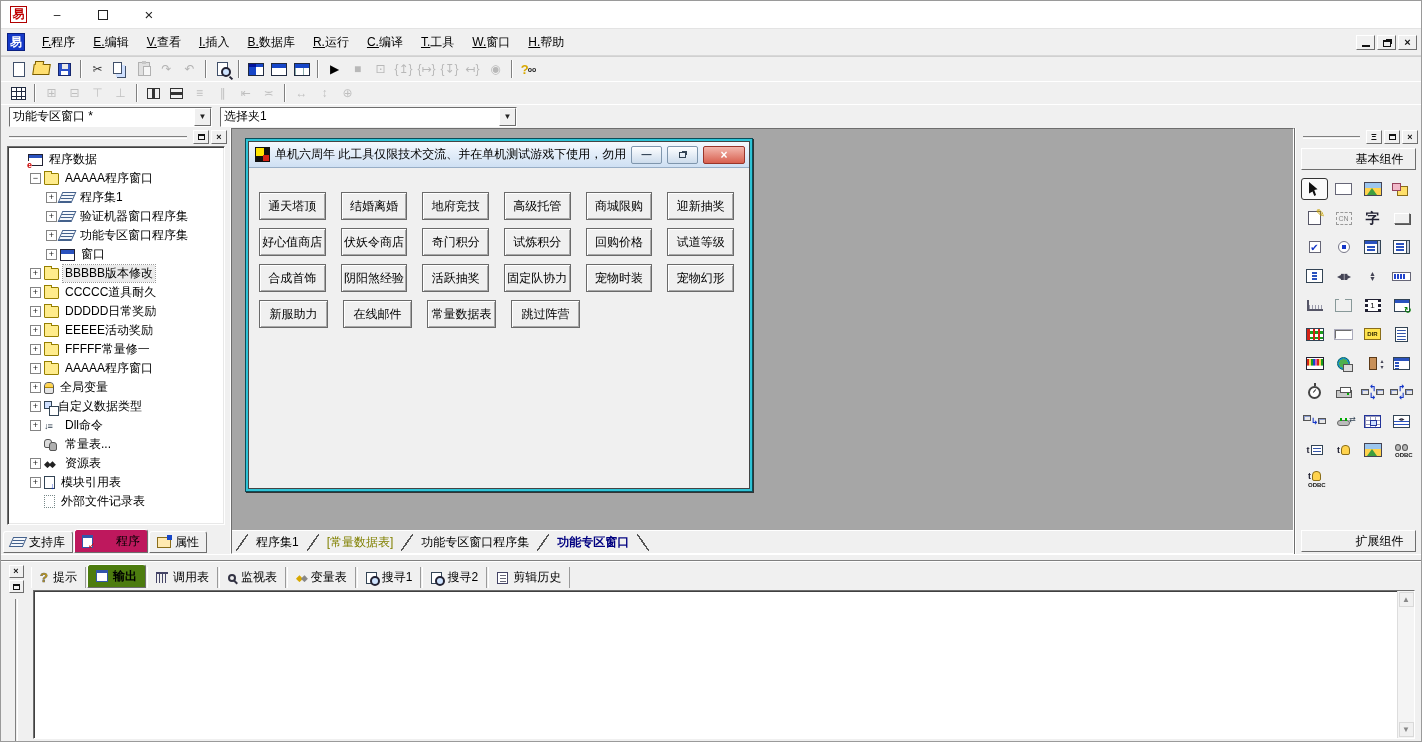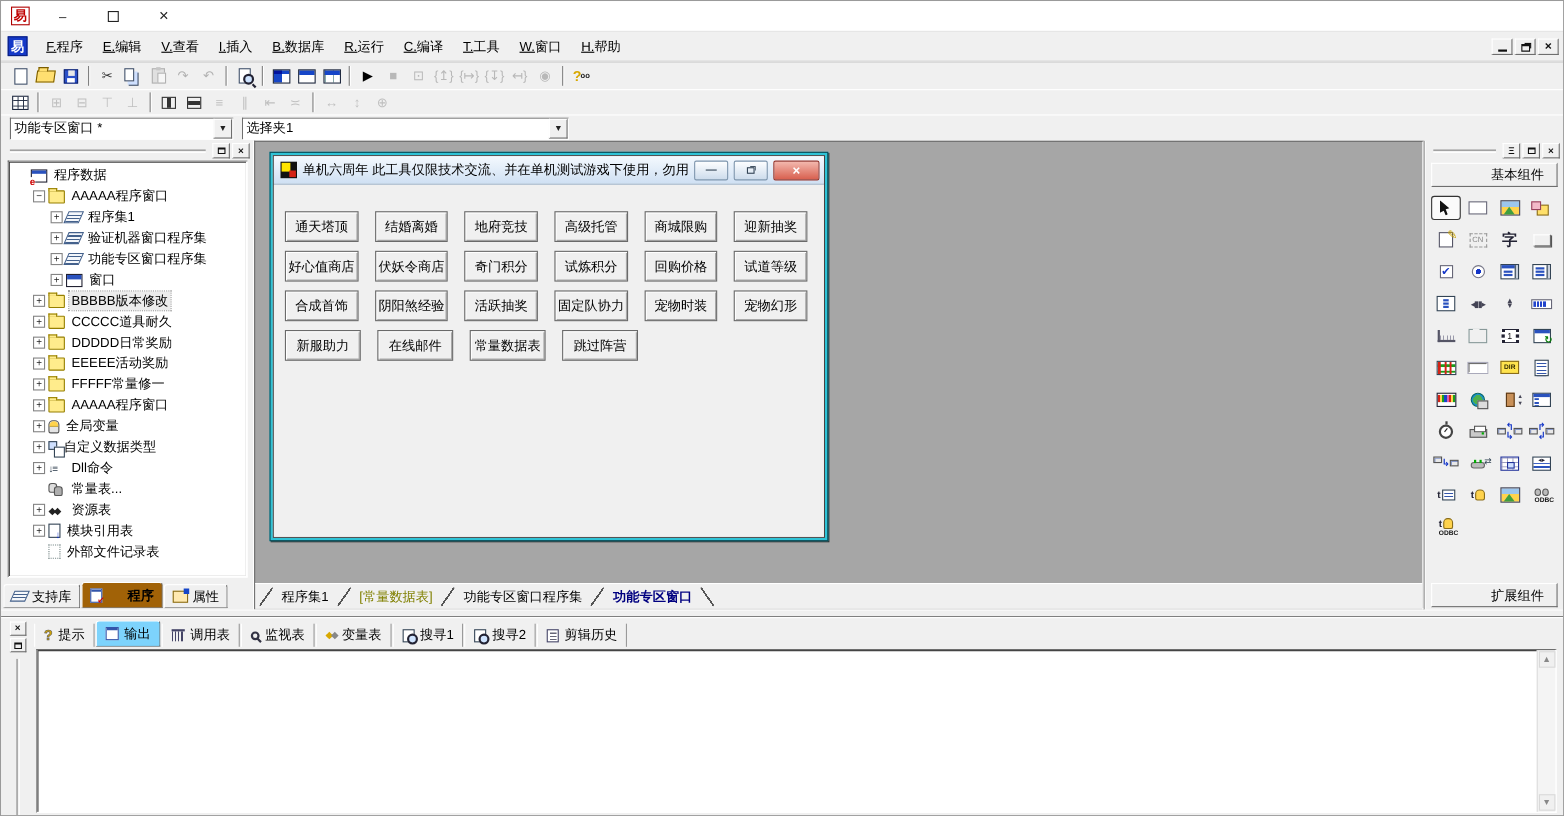--- a/index.html
+++ b/index.html
@@ -97,21 +97,21 @@
   .ti-dll { font-size:9px; line-height:12px; color:#234; font-weight:bold; letter-spacing:-1px; }
   .ti-constants .cyl { position:absolute; width:8px; height:9px; border:1px solid #555; border-radius:3px 3px 2px 2px; background:#dcdcdc; }
   .ti-constants .cyl.b { left:5px; top:3px; background:#aeaeae; }
   .ti-resources { font-size:9px; line-height:12px; color:#222; letter-spacing:-2px; }
   .ti-modules { width:11px; height:13px; background:#fff; border:1px solid #345; }
   .ti-modules::after { content:"\2193"; position:absolute; right:-1px; bottom:-2px; color:#1133cc; font-size:9px; font-weight:bold; line-height:8px; }
   .ti-extfile { width:11px; height:13px; background:#fff; border:1px dotted #788; }
 
   #lefttabs { height:27px; display:flex; align-items:flex-end; padding:0 2px 1px 2px; gap:1px; }
   .ltab { display:flex; align-items:center; gap:4px; padding:3px 7px; border:1px solid; border-color:#fff #6e6e6e #6e6e6e #fff; border-top-left-radius:3px; border-top-right-radius:3px; background:#f0f0f0; height:22px; }
-  .ltab.active { height:24px; font-weight:bold; background:#a16207;gap:23px; }
+  .ltab.active { height:24px; font-weight:normal; background:#be185d;gap:23px; }
   .lt { display:inline-block; position:relative; }
   .lt-stack { width:14px; height:10px; background:repeating-linear-gradient(180deg,#f4f7fb 0 2px,#44618c 2px 3px); transform:skewX(-24deg); border:1px solid #44618c; }
   .lt-program { width:11px; height:13px; background:#fff; border:1px solid #3355aa; box-shadow:inset 0 2px 0 #3355aa; }
   .lt-program::after { content:"\2199"; position:absolute; right:-3px; bottom:-3px; color:#c00; font-size:8px; }
   .lt-property { width:14px; height:11px; background:#ffe9b0; border:1px solid #8a6d1a; }
   .lt-property::after { content:""; position:absolute; right:-2px; top:-3px; width:5px; height:5px; background:#1646c8; }
 
   
   #center { flex:1; position:relative; background:#a6a6a6; border:1px solid; border-color:#6e6e6e #fff #fff #6e6e6e; display:flex; flex-direction:column; }
   #mdi { flex:1; position:relative; overflow:hidden; }
@@ -212,21 +212,21 @@
   #splitter { height:7px; background:#f0f0f0; border-top:1px solid #fff; border-bottom:1px solid #808080; }
 
   
   #bottompanel { height:182px; display:flex; background:#f0f0f0; border-top:1px solid #fff; }
   #bstrip { width:30px; display:flex; flex-direction:column; align-items:center; padding-top:3px; }
   #bstrip .dbtn { margin:0 0 2px 0; width:15px; height:13px; }
   #bstrip .vgrip { flex:1; width:3px; border-left:1px solid #808080; border-right:1px solid #fff; margin-top:4px; }
   #bmain { flex:1; display:flex; flex-direction:column; padding-right:6px; }
   #btabs { height:26px; display:flex; align-items:flex-end; gap:1px; padding-top:2px; }
   .btab { display:flex; align-items:center; gap:5px; padding:3px 8px; height:21px; border-right:1px solid #9a9a9a; border-left:1px solid #fff; white-space:nowrap; }
-  .btab.active { border:1px solid; border-color:#fff #6e6e6e #6e6e6e #fff; border-top-left-radius:3px; border-top-right-radius:3px; background:#7dd3fc; height:24px; font-weight:normal; }
+  .btab.active { border:1px solid; border-color:#fff #6e6e6e #6e6e6e #fff; border-top-left-radius:3px; border-top-right-radius:3px; background:#4d7c0f; height:24px; font-weight:bold; }
   .bi { display:inline-block; position:relative; }
   .bi-hint { color:#d8a800; font-weight:bold; font-size:13px; -webkit-text-stroke:.5px #555; }
   .bi-output { width:12px; height:12px; background:#fff; border:1px solid #3355aa; box-shadow:inset 0 2px 0 #3355aa; }
   .bi-calls { width:12px; height:11px; border-top:2px solid #446; background:repeating-linear-gradient(90deg,#446 0 1px,transparent 1px 3px); }
   .bi-mag { width:8px; height:8px; border:2px solid #334; border-radius:50%; }
   .bi-mag::after { content:""; position:absolute; right:-4px; bottom:-3px; width:5px; height:2px; background:#334; transform:rotate(45deg); }
   .bi-vars { font-size:9px; letter-spacing:-2px; }
   .bi-vars .d1 { color:#d8a800; } .bi-vars .d2 { color:#888; }
   .bi-searchdoc { width:11px; height:12px; background:#fff; border:1px solid #345; }
   .bi-searchdoc::before { content:""; position:absolute; right:-4px; bottom:-3px; width:6px; height:6px; border:2px solid #223; border-radius:50%; background:#cfe4ff; }

